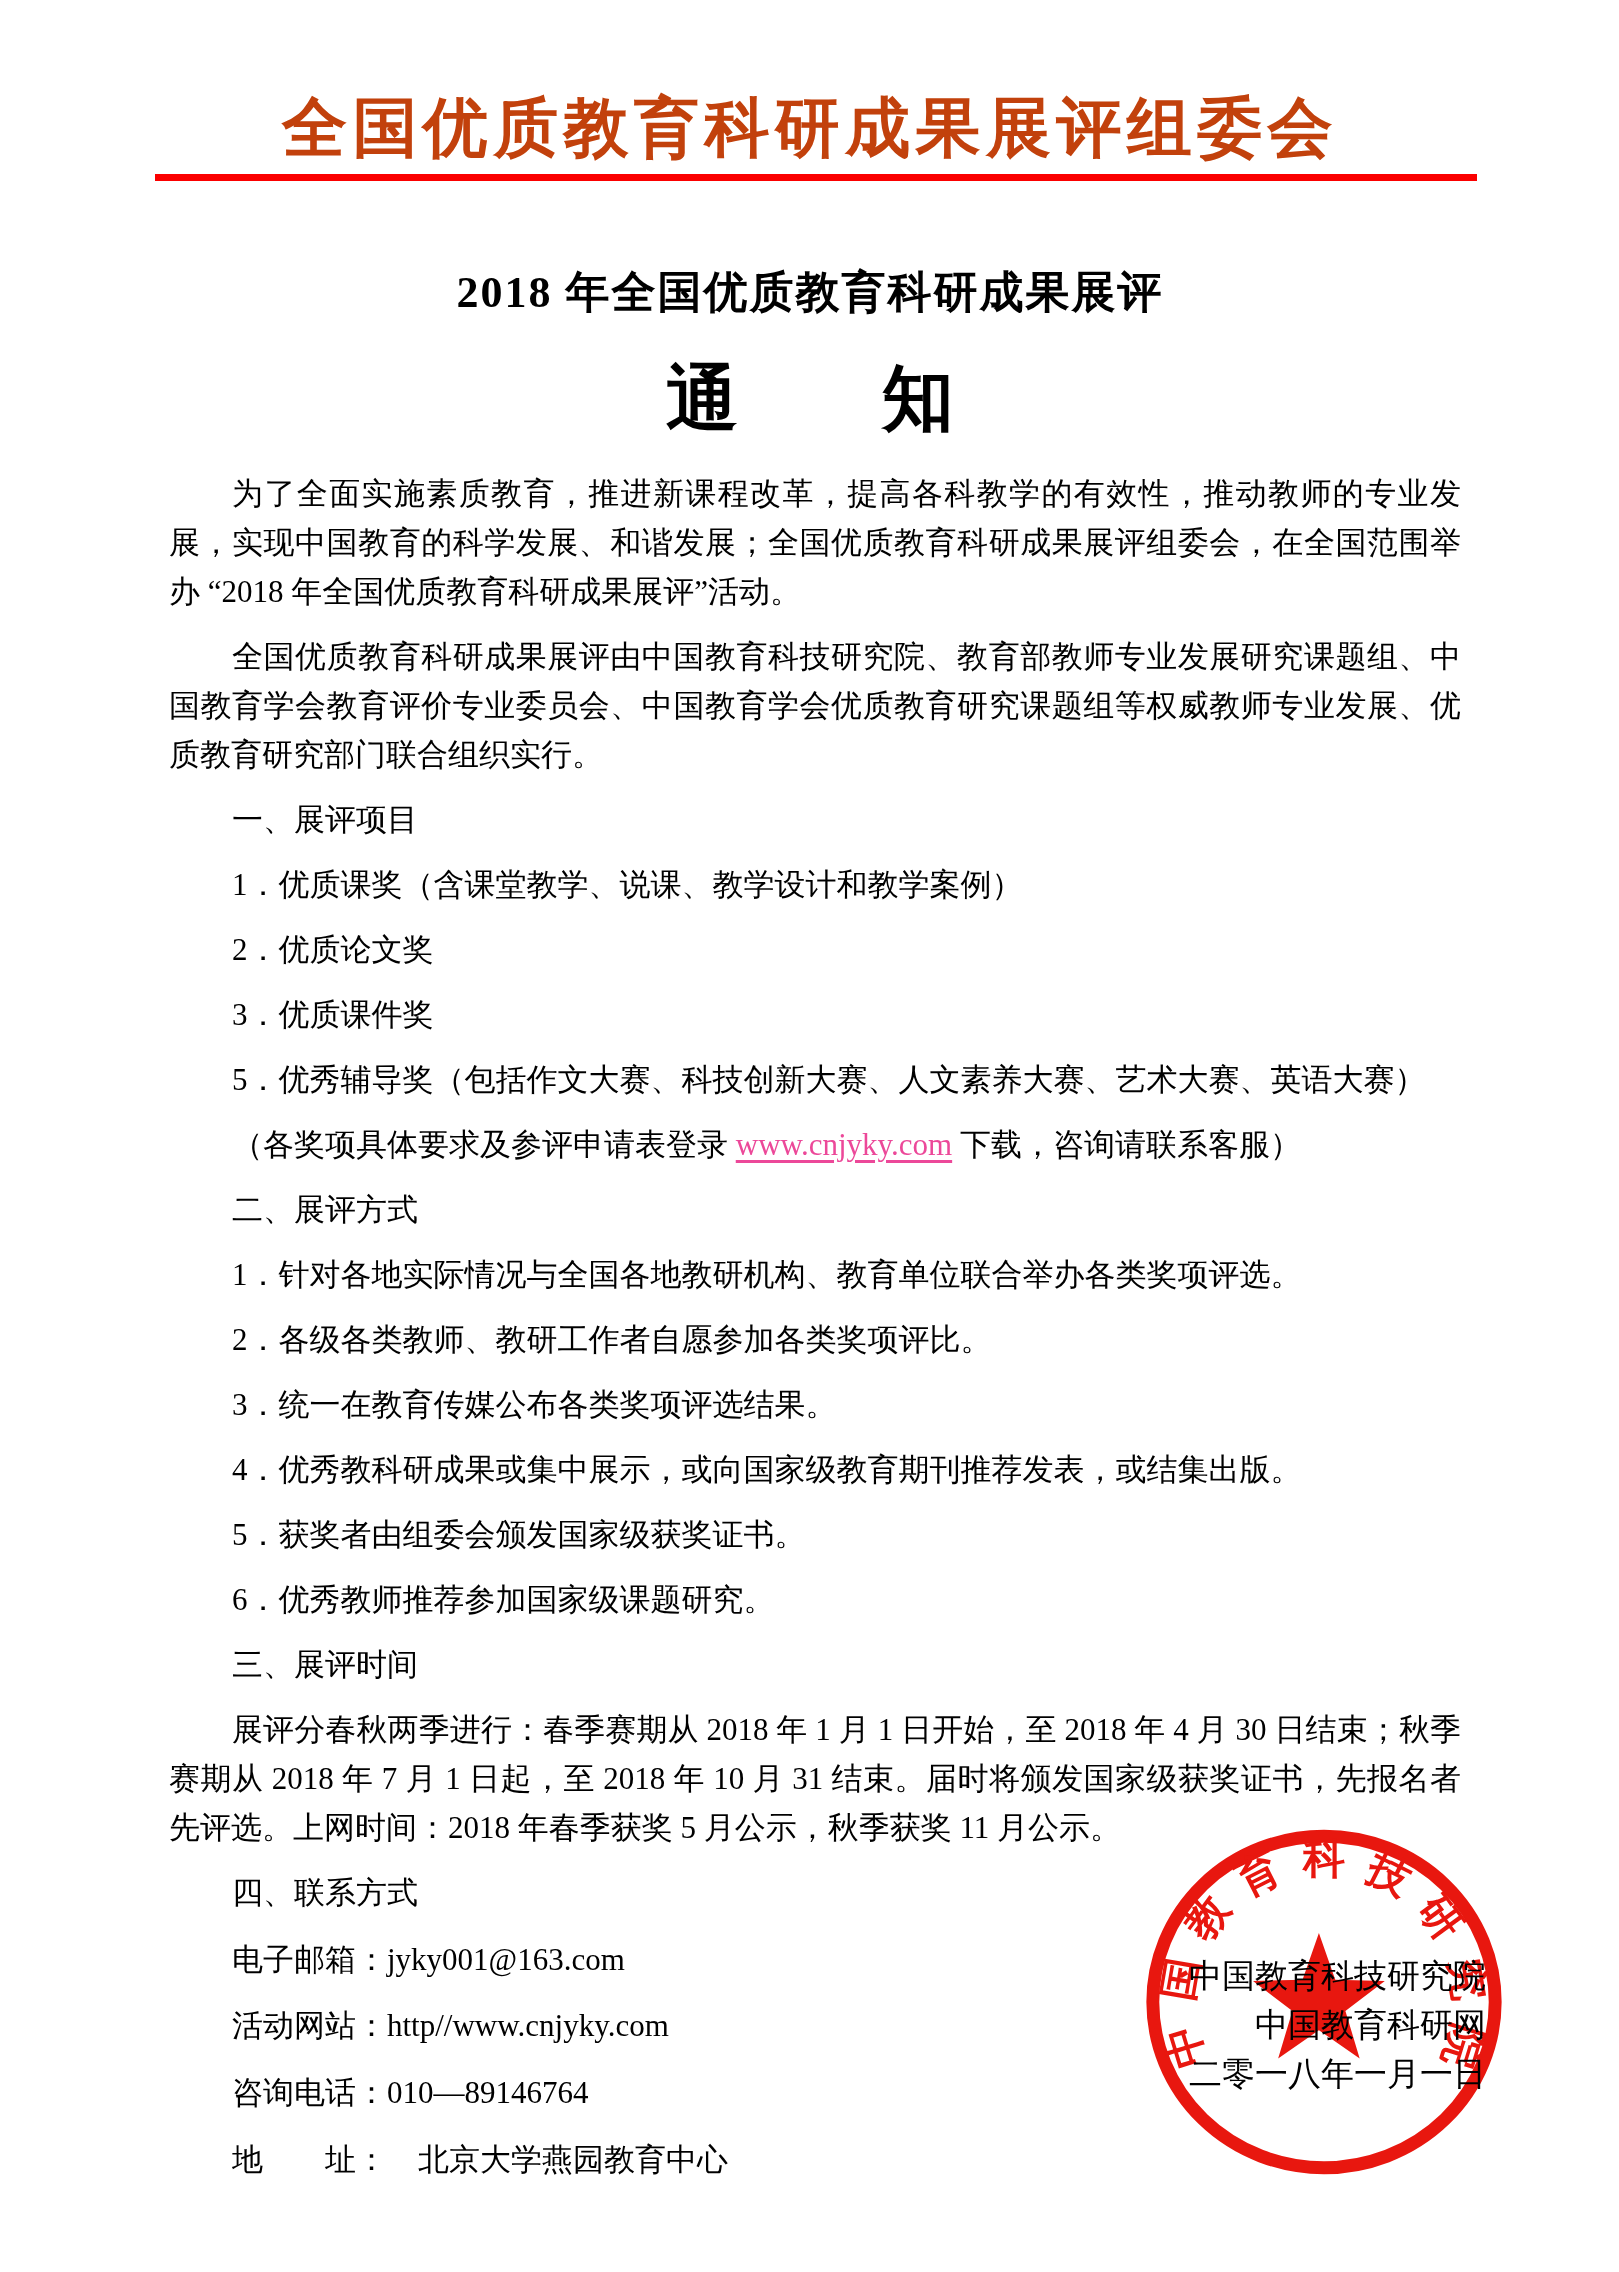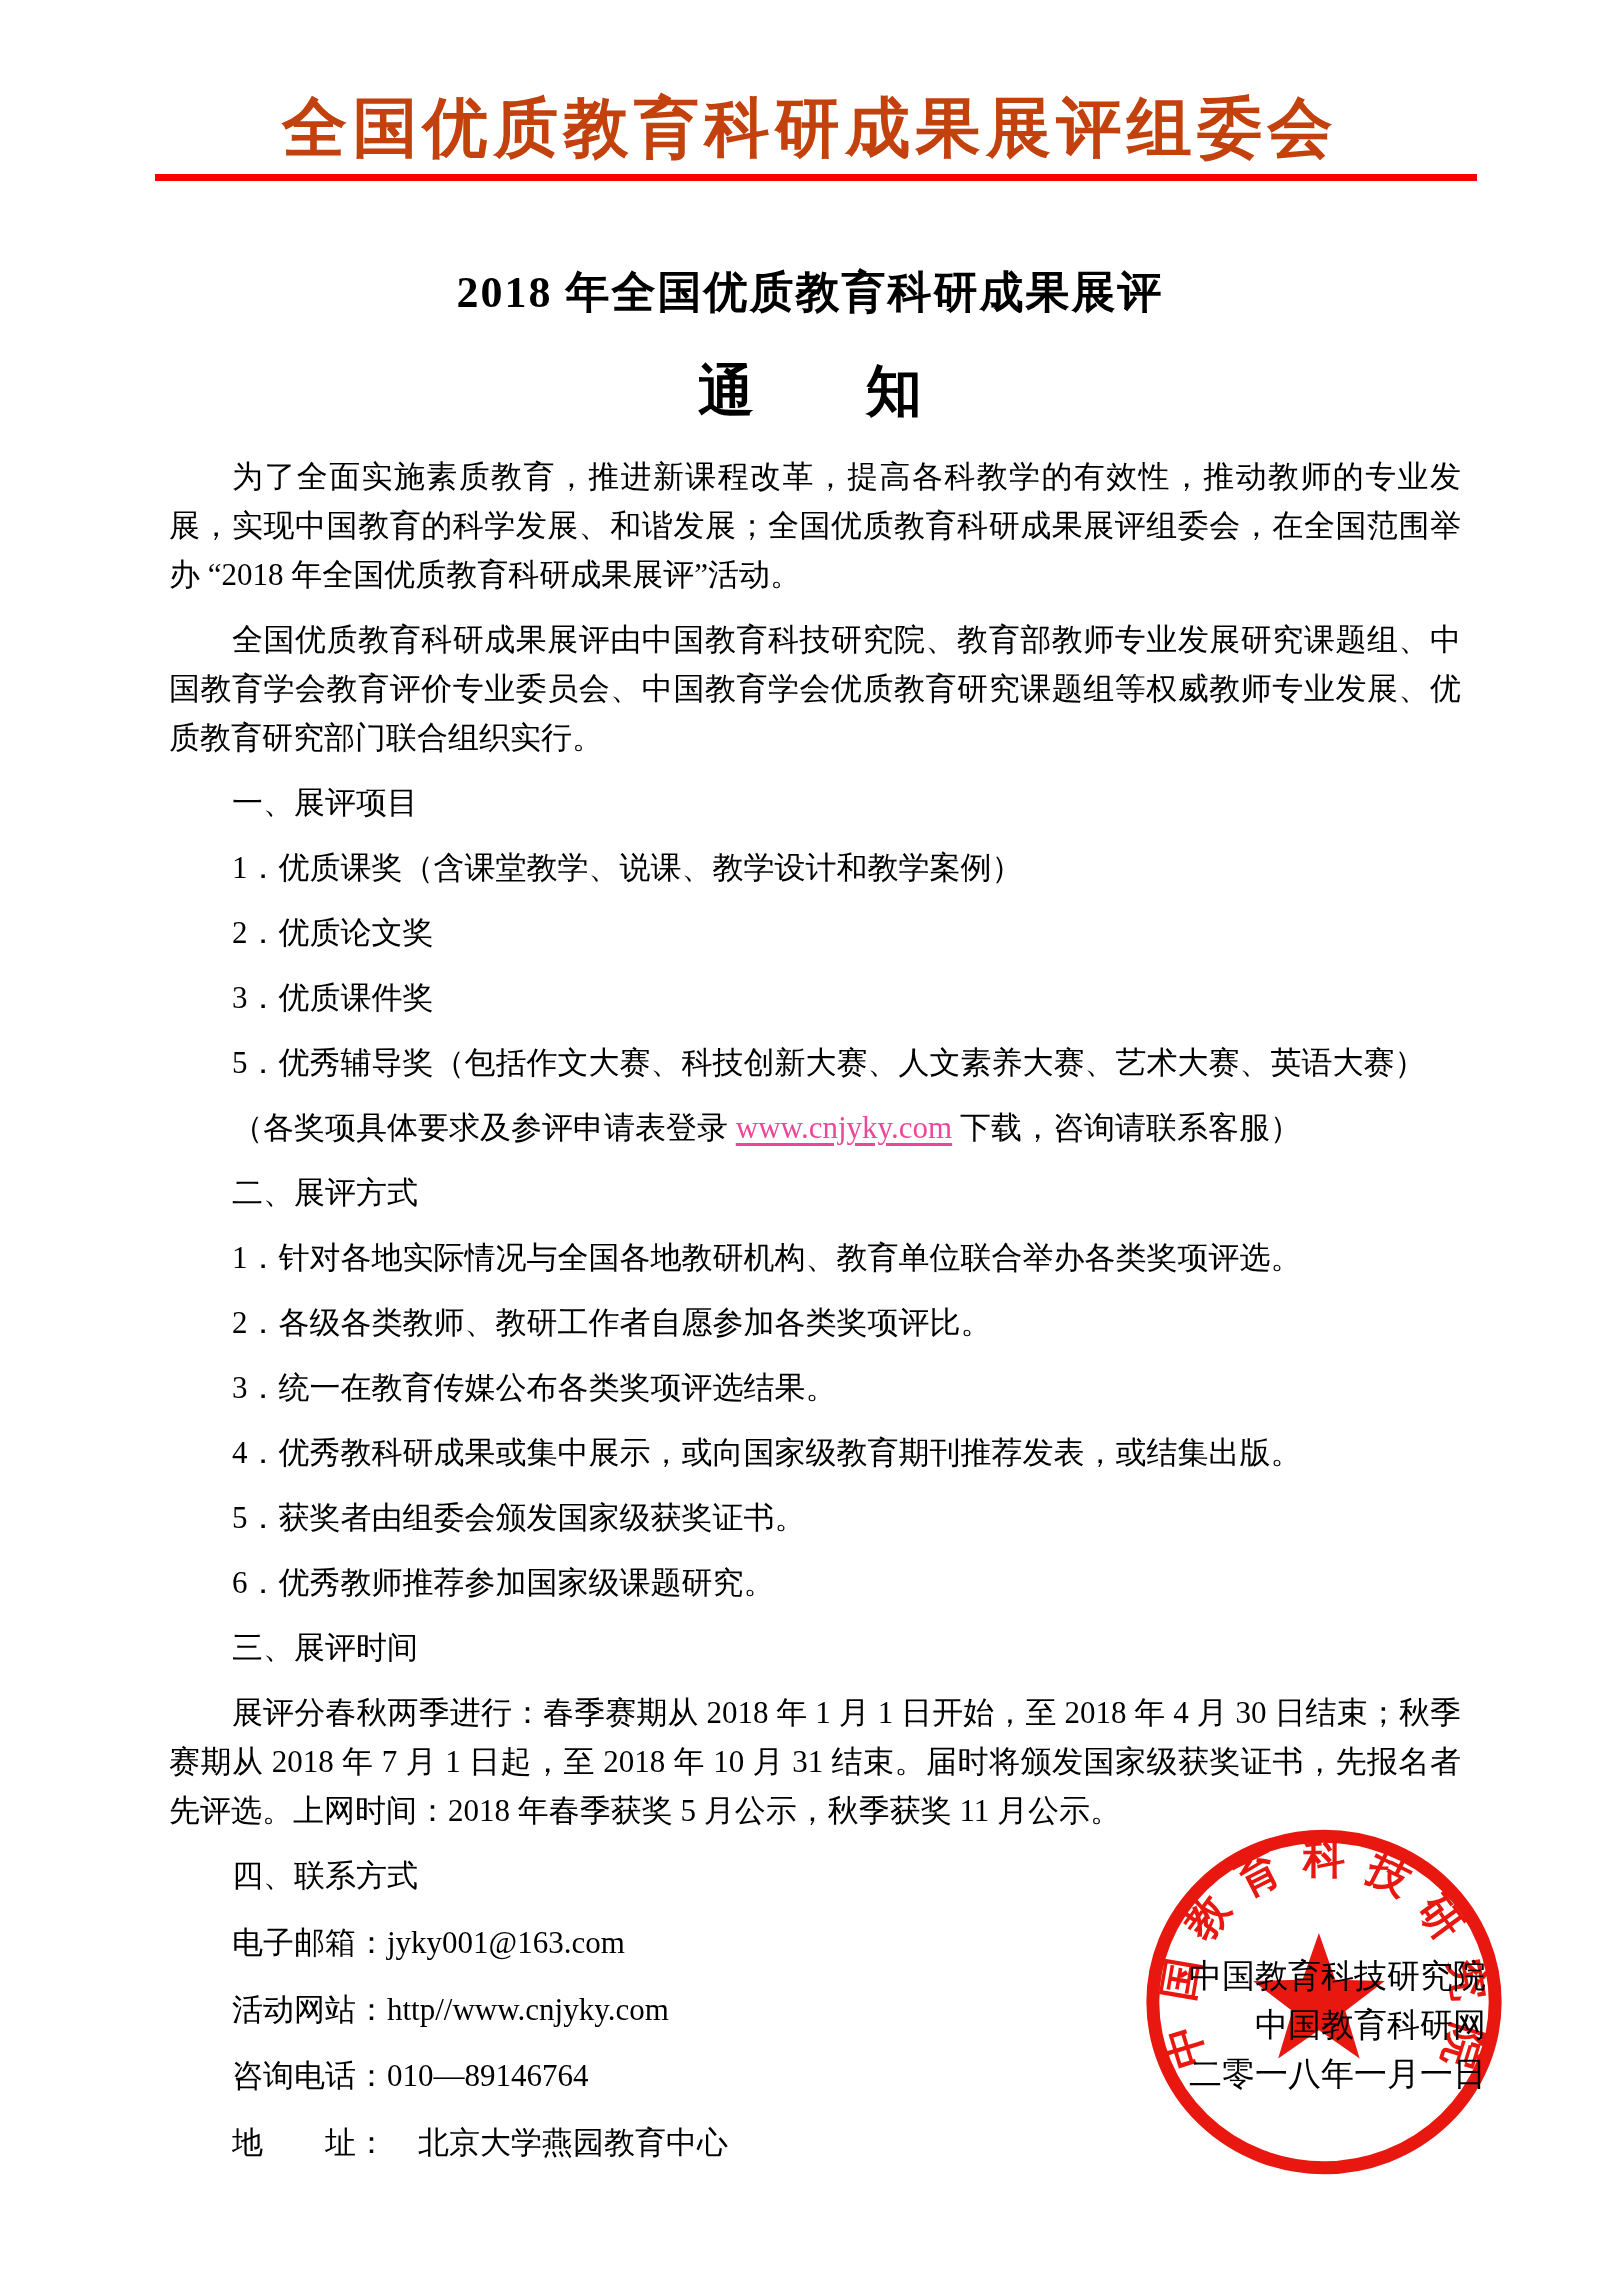--- a/index.html
+++ b/index.html
@@ -33,21 +33,21 @@
     margin-top:88px;
     text-align:center;
     font-size:44px;
     font-weight:700;
     letter-spacing:2px;
     line-height:1.1;
   }
   .notice-title {
     margin-top:45px;
     text-align:center;
-    font-size:56px;
+    font-size:72px;
     font-weight:700;
     line-height:1.05;
   }
   
   .body {
     margin:31px 143px 0 153px;
     font-size:31px;
     line-height:49px;
     text-align:justify;
   }

